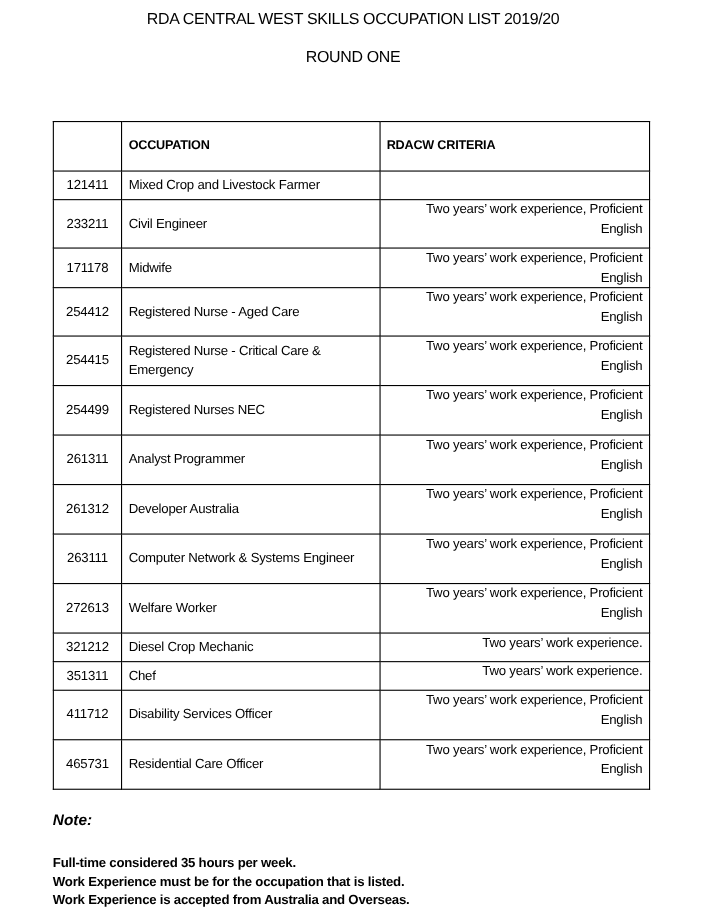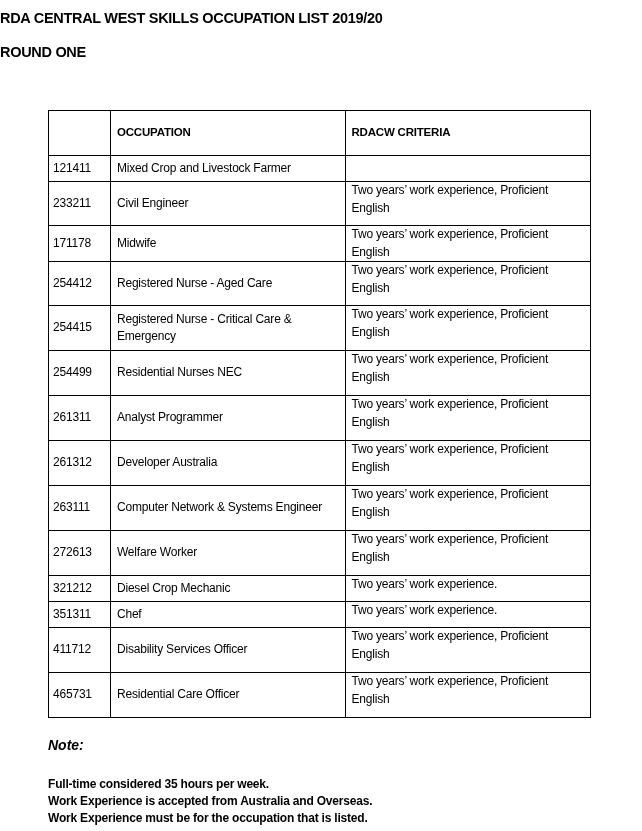--- a/index.html
+++ b/index.html
@@ -1,40 +1,40 @@
 <!DOCTYPE html>
 <html><head>
 <meta charset="utf-8">
 <style>
   html, body { margin: 0; padding: 0; background: #ffffff; }
   body {
     width: 642px; height: 831px; position: relative; overflow: hidden;
     font-family: "Liberation Sans", sans-serif; color: #000;
   }
   .title {
-    position: absolute; left: 0; width: 642px; text-align: left;
-    font-weight: bold; font-size: 14.5px; letter-spacing: -0.3px;
+    position: absolute; left: 0; width: 642px; text-align: center;
+    font-weight: normal; font-size: 14.5px; letter-spacing: -0.3px;
   }
   #t1 { top: 10px; }
   #t2 { top: 44px; }
   table {
     position: absolute; left: 48px; top: 110px;
     border-collapse: collapse; width: 543px;
     font-size: 12px; letter-spacing: -0.2px;
   }
   td, th {
     border: 1px solid #000; padding: 0 6px; vertical-align: middle;
     font-weight: normal; text-align: left; line-height: 17.5px;
   }
   th { font-weight: bold; font-size: 11.5px; }
   col.c1 { width: 62px; }
   col.c2 { width: 235px; }
   col.c3 { width: 246px; }
-  td.code { text-align: left; padding: 0 4px; }
-  td.crit { vertical-align: top; padding-top: 0; }
+  td.code { text-align: center; padding: 0 4px; }
+  td.crit { vertical-align: top; padding-top: 0; text-align: right; }
   .note-head {
     position: absolute; left: 48px; top: 737px;
     font-weight: bold; font-size: 14px; font-style: italic;
   }
   .note-lines {
     position: absolute; left: 48px; top: 776px;
     font-weight: bold; font-size: 12px; line-height: 17px; letter-spacing: -0.2px;
   }
 </style>
 </head>
@@ -77,21 +77,21 @@
         <td>Registered Nurse - Aged Care</td>
         <td class="crit">Two years’ work experience, Proficient English</td>
       </tr>
       <tr style="height: 45px;">
         <td class="code">254415</td>
         <td>Registered Nurse - Critical Care &amp; Emergency</td>
         <td class="crit">Two years’ work experience, Proficient English</td>
       </tr>
       <tr style="height: 45px;">
         <td class="code">254499</td>
-        <td>Residential Nurses NEC</td>
+        <td>Registered Nurses NEC</td>
         <td class="crit">Two years’ work experience, Proficient English</td>
       </tr>
       <tr style="height: 45px;">
         <td class="code">261311</td>
         <td>Analyst Programmer</td>
         <td class="crit">Two years’ work experience, Proficient English</td>
       </tr>
       <tr style="height: 45px;">
         <td class="code">261312</td>
         <td>Developer Australia</td>
@@ -126,15 +126,15 @@
         <td class="code">465731</td>
         <td>Residential Care Officer</td>
         <td class="crit">Two years’ work experience, Proficient English</td>
       </tr>
     </tbody>
 </table>
 
 <div class="note-head">Note:</div>
 <div class="note-lines">
   <div>Full-time considered 35 hours per week.</div>
+  <div>Work Experience must be for the occupation that is listed.</div>
   <div>Work Experience is accepted from Australia and Overseas.</div>
-  <div>Work Experience must be for the occupation that is listed.</div>
 </div>
 
 </body></html>

